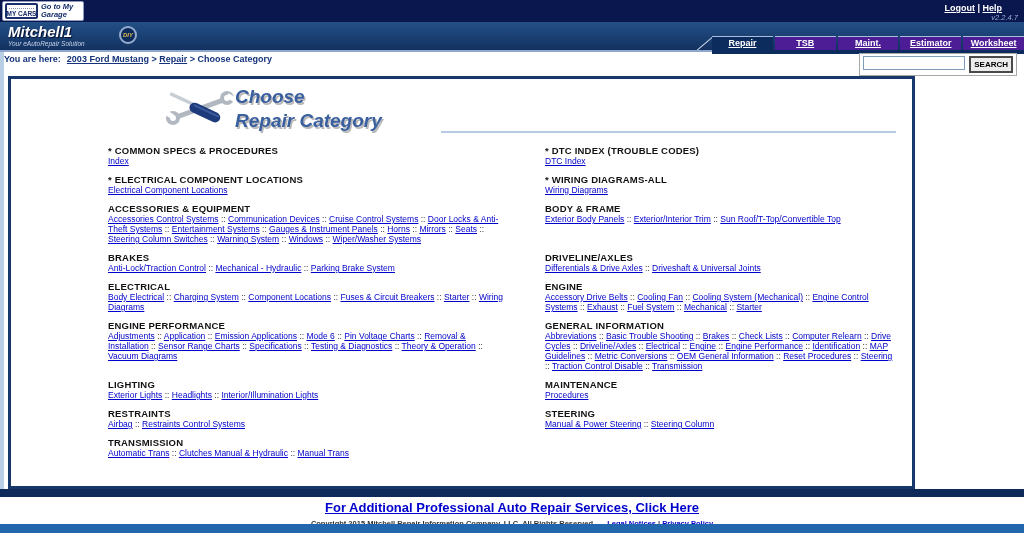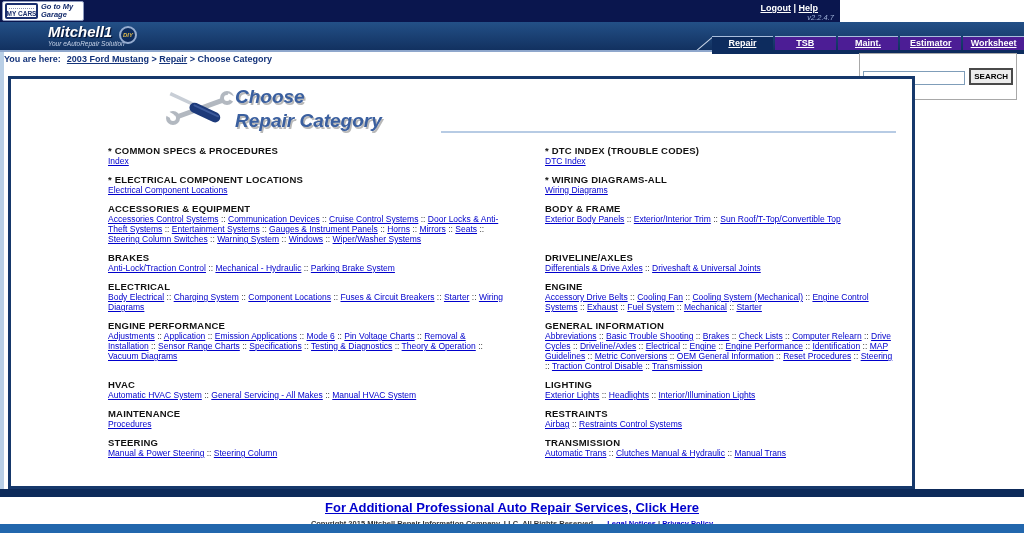--- a/index.html
+++ b/index.html
@@ -4,56 +4,56 @@
 <style>
   * { margin:0; padding:0; box-sizing:border-box; }
   html,body { background:#fff; }
   body {
     width:1024px; height:533px; position:relative; overflow:hidden;
     font-family:"Liberation Sans", sans-serif;
   }
   a { cursor:pointer; }
 
   
-  .topbar { position:absolute; left:0; top:0; width:840px; height:22px; background:#0a164e;padding-left:32px; }
+  .topbar { position:absolute; left:0; top:0; width:1024px; height:22px; background:#0a164e;padding-left:32px; }
   .plate-btn { position:absolute; left:2px; top:1px; height:20px; background:#fff;
     border:1px solid #8f9cc0; border-radius:2px; display:flex; align-items:center; gap:3px; padding:1px 4px 1px 2px; cursor:pointer; }
   .plate { width:33px; height:16px; border:2px solid #1b2f6e; border-radius:2px; background:#fdfdfd;
     display:flex; flex-direction:column; align-items:center; justify-content:center; }
   .plate-top { width:25px; height:3px; border-bottom:1px dotted #8891b3; margin-bottom:1px; }
   .plate-label { font-size:6.5px; font-weight:bold; color:#1b2f6e; line-height:7px; white-space:nowrap; }
   .garage-label { font-size:7.5px; font-weight:bold; font-style:italic; color:#132a6b; width:38px; line-height:8px; }
   .top-links { position:absolute; right:22px; top:3px; font-size:9px; font-weight:bold; color:#fff; white-space:nowrap; }
   .top-links a { color:#fff; text-decoration:underline; }
   .version { position:absolute; right:6px; top:13px; font-size:7.5px; font-style:italic; color:#9db0d6; }
 
   
   .band2 { position:absolute; left:0; top:22px; width:1024px; height:28px;
     background:linear-gradient(to bottom,#235087,#123160); }
   .band2-underline { position:absolute; left:0; top:50px; width:714px; height:2px; background:#8fa7cc; }
   .tab-substrip { position:absolute; left:712px; top:50px; width:312px; height:4px; background:#0d2c5e; }
-  .logo-wrap { position:absolute; left:8px; top:24px; cursor:pointer;margin-left:40px; }
+  .logo-wrap { position:absolute; left:8px; top:24px; cursor:pointer; }
   .logo-text { font-size:15px; font-weight:bold; font-style:italic; color:#fff; text-shadow:1px 1px 1px #050d2a; line-height:16px; }
   .logo-tagline { font-size:6.5px; font-style:italic; color:#c5d2e8; }
   .diy-badge { position:absolute; left:119px; top:26px; width:18px; height:18px; border-radius:50%;
     background:#0d2b5c; border:2px solid #97add0; color:#e3bd4a; font-size:6px; font-weight:bold; font-style:italic;
     display:flex; align-items:center; justify-content:center; }
   .tab-diagonal { position:absolute; left:694px; top:43px; width:22px; height:1px; background:#cdd9ea; transform:rotate(-40deg); }
   .tabs { position:absolute; left:712px; top:36px; width:312px; height:14px; display:flex; gap:2px; }
   .tab { flex:1; background:#4c1d95; border-top:1px solid #a9bedc; color:#fff; font-size:9px; font-weight:bold;
     text-decoration:underline; text-align:center; line-height:12px; cursor:pointer; }
   .tab.active { background:#0d2c5e; }
 
   
   .breadcrumb { position:absolute; left:4px; top:54px; font-size:9px; font-weight:bold; color:#14337a; white-space:nowrap; }
   .breadcrumb .prefix { margin-right:6px;text-align:center; }
   .crumb-link { color:#14337a; text-decoration:underline; }
   .crumb-sep { color:#14337a; }
   .search-panel { position:absolute; right:7px; top:53px; background:#fff; border:1px solid #a8a8a8;
-    padding:14px 3px; display:flex; gap:4px; align-items:flex-end; }
+    padding:2px 3px; display:flex; gap:4px; align-items:flex-start; }
   .search-input { width:102px; height:14px; border:1px solid #7f9db9; font-size:9px; padding:0 2px; font-family:inherit; }
   .search-btn { font-size:8px; font-weight:bold; font-family:inherit; background:#ececec; border:2px solid #4a4a4a;
     padding:1px 3px; height:17px; cursor:pointer; color:#000; }
 
   
   .left-strip { position:absolute; left:0; top:52px; width:4px; height:437px; background:#b9cfe6; }
   .content { position:absolute; left:8px; top:76px; width:907px; height:413px; background:#fff; border:3px solid #16386b; }
   .title-icon { position:absolute; left:150px; top:8px; }
   .title-block { position:absolute; left:224px; top:6px; font-style:italic; font-weight:bold; color:#3a5f9f;
     font-size:19px; line-height:24px; text-shadow:1.5px 1.5px 0 #b8b8b8; }
@@ -187,24 +187,20 @@
       </div>
       <div class="cat-section">
         <div class="cat-heading">ENGINE PERFORMANCE</div>
         <div class="cat-links"><a class="cat-link">Adjustments</a><span class="cat-sep"> :: </span><a class="cat-link">Application</a><span class="cat-sep"> :: </span><a class="cat-link">Emission Applications</a><span class="cat-sep"> :: </span><a class="cat-link">Mode 6</a><span class="cat-sep"> :: </span><a class="cat-link">Pin Voltage Charts</a><span class="cat-sep"> :: </span><a class="cat-link">Removal &amp; Installation</a><span class="cat-sep"> :: </span><a class="cat-link">Sensor Range Charts</a><span class="cat-sep"> :: </span><a class="cat-link">Specifications</a><span class="cat-sep"> :: </span><a class="cat-link">Testing &amp; Diagnostics</a><span class="cat-sep"> :: </span><a class="cat-link">Theory &amp; Operation</a><span class="cat-sep"> :: </span><a class="cat-link">Vacuum Diagrams</a></div>
       </div>
       <div class="cat-section">
         <div class="cat-heading">GENERAL INFORMATION</div>
         <div class="cat-links"><a class="cat-link">Abbreviations</a><span class="cat-sep"> :: </span><a class="cat-link">Basic Trouble Shooting</a><span class="cat-sep"> :: </span><a class="cat-link">Brakes</a><span class="cat-sep"> :: </span><a class="cat-link">Check Lists</a><span class="cat-sep"> :: </span><a class="cat-link">Computer Relearn</a><span class="cat-sep"> :: </span><a class="cat-link">Drive Cycles</a><span class="cat-sep"> :: </span><a class="cat-link">Driveline/Axles</a><span class="cat-sep"> :: </span><a class="cat-link">Electrical</a><span class="cat-sep"> :: </span><a class="cat-link">Engine</a><span class="cat-sep"> :: </span><a class="cat-link">Engine Performance</a><span class="cat-sep"> :: </span><a class="cat-link">Identification</a><span class="cat-sep"> :: </span><a class="cat-link">MAP Guidelines</a><span class="cat-sep"> :: </span><a class="cat-link">Metric Conversions</a><span class="cat-sep"> :: </span><a class="cat-link">OEM General Information</a><span class="cat-sep"> :: </span><a class="cat-link">Reset Procedures</a><span class="cat-sep"> :: </span><a class="cat-link">Steering</a><span class="cat-sep"> :: </span><a class="cat-link">Traction Control Disable</a><span class="cat-sep"> :: </span><a class="cat-link">Transmission</a></div>
       </div>
       <div class="cat-section">
-        <div class="cat-heading">HVAC</div>
-        <div class="cat-links"><a class="cat-link">Automatic HVAC System</a><span class="cat-sep"> :: </span><a class="cat-link">General Servicing - All Makes</a><span class="cat-sep"> :: </span><a class="cat-link">Manual HVAC System</a></div>
-      </div>
-      <div class="cat-section">
         <div class="cat-heading">LIGHTING</div>
         <div class="cat-links"><a class="cat-link">Exterior Lights</a><span class="cat-sep"> :: </span><a class="cat-link">Headlights</a><span class="cat-sep"> :: </span><a class="cat-link">Interior/Illumination Lights</a></div>
       </div>
       <div class="cat-section">
         <div class="cat-heading">MAINTENANCE</div>
         <div class="cat-links"><a class="cat-link">Procedures</a></div>
       </div>
       <div class="cat-section">
         <div class="cat-heading">RESTRAINTS</div>
         <div class="cat-links"><a class="cat-link">Airbag</a><span class="cat-sep"> :: </span><a class="cat-link">Restraints Control Systems</a></div>

